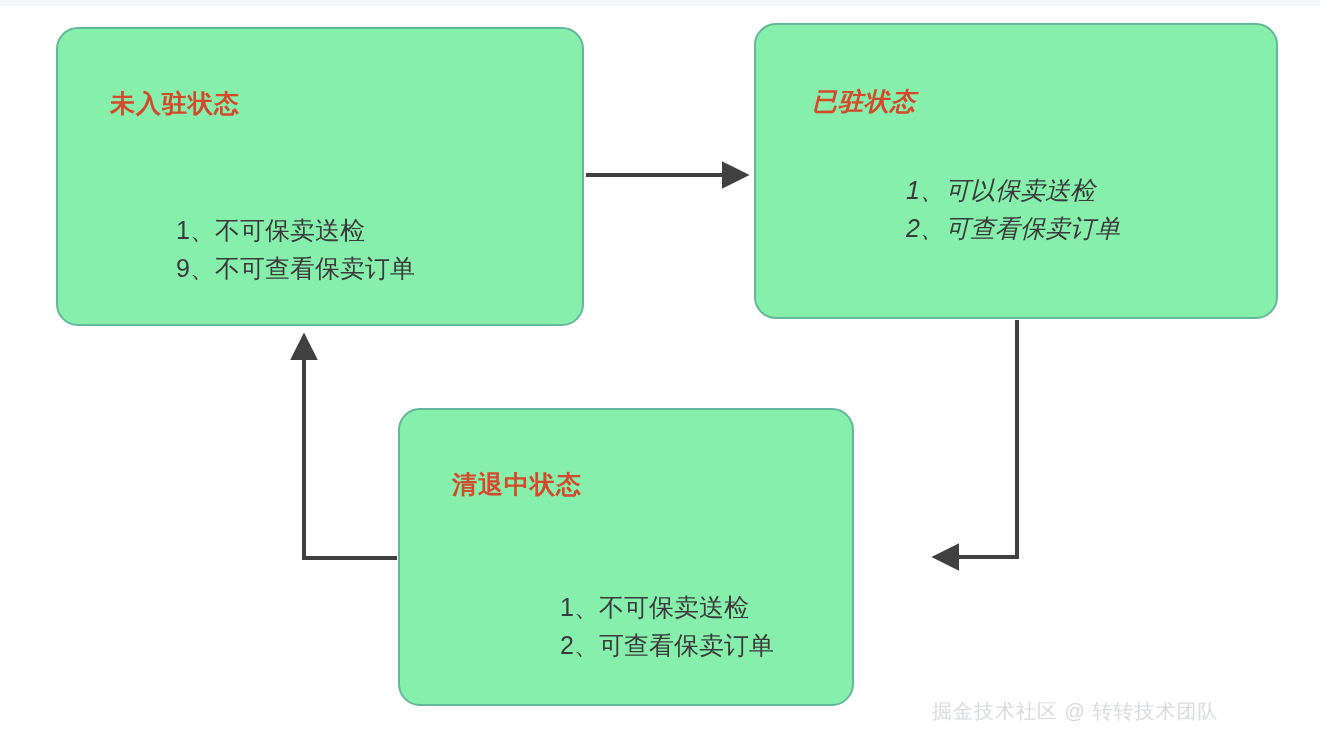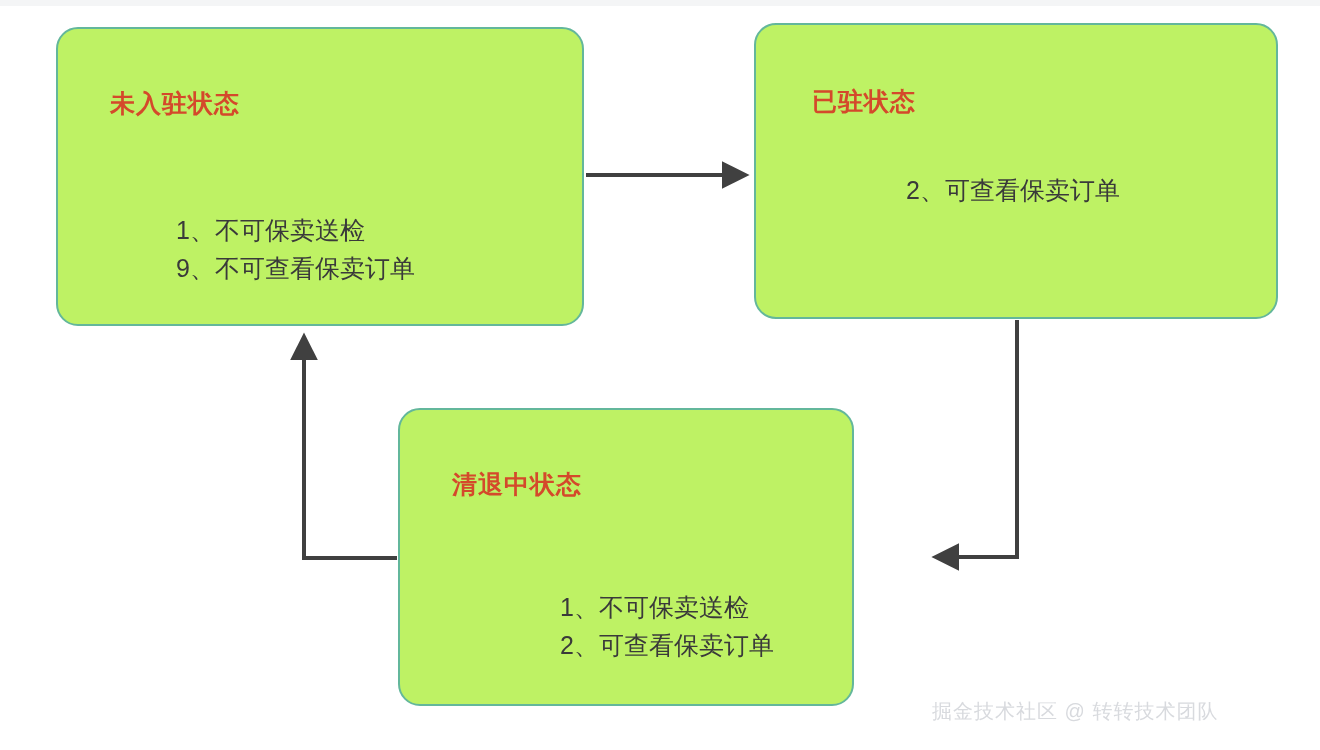--- a/index.html
+++ b/index.html
@@ -19,26 +19,26 @@
   
   .top-strip {
     position: absolute;
     left: 0; top: 0;
     width: 1320px; height: 6px;
     background: #f4f5f6;
   }
 
   .state-box {
     position: absolute;
-    background: #bef264;
+    background: #86efac;
     border: 2px solid #63b79b;
     border-radius: 22px;
   }
   #box-unregistered { left: 56px;  top: 27px;  width: 528px; height: 299px; }
-  #box-registered   { left: 754px; top: 23px;  width: 524px; height: 296px; }
+  #box-registered   { left: 754px; top: 23px;  width: 524px; height: 296px; font-style: italic; }
   #box-clearing     { left: 398px; top: 408px; width: 456px; height: 298px; }
 
   .box-title {
     position: absolute;
     color: #d4492b;
     font-size: 25px;
     font-weight: bold;
     letter-spacing: 1px;
     white-space: nowrap;
   }
@@ -106,20 +106,21 @@
     <div class="box-title">未入驻状态</div>
     <div class="box-lines">
       <div>1、不可保卖送检</div>
       <div>9、不可查看保卖订单</div>
     </div>
   </div>
 
   <div class="state-box" id="box-registered">
     <div class="box-title">已驻状态</div>
     <div class="box-lines">
+      <div>1、可以保卖送检</div>
       <div>2、可查看保卖订单</div>
     </div>
   </div>
 
   <div class="state-box" id="box-clearing">
     <div class="box-title">清退中状态</div>
     <div class="box-lines">
       <div>1、不可保卖送检</div>
       <div>2、可查看保卖订单</div>
     </div>

